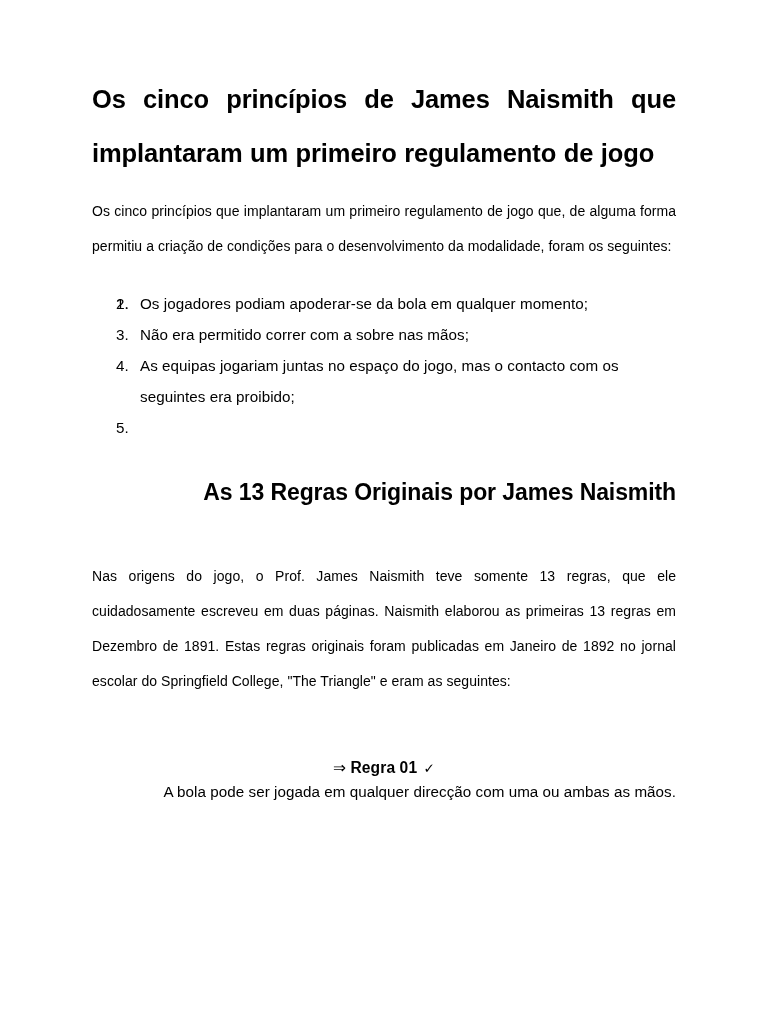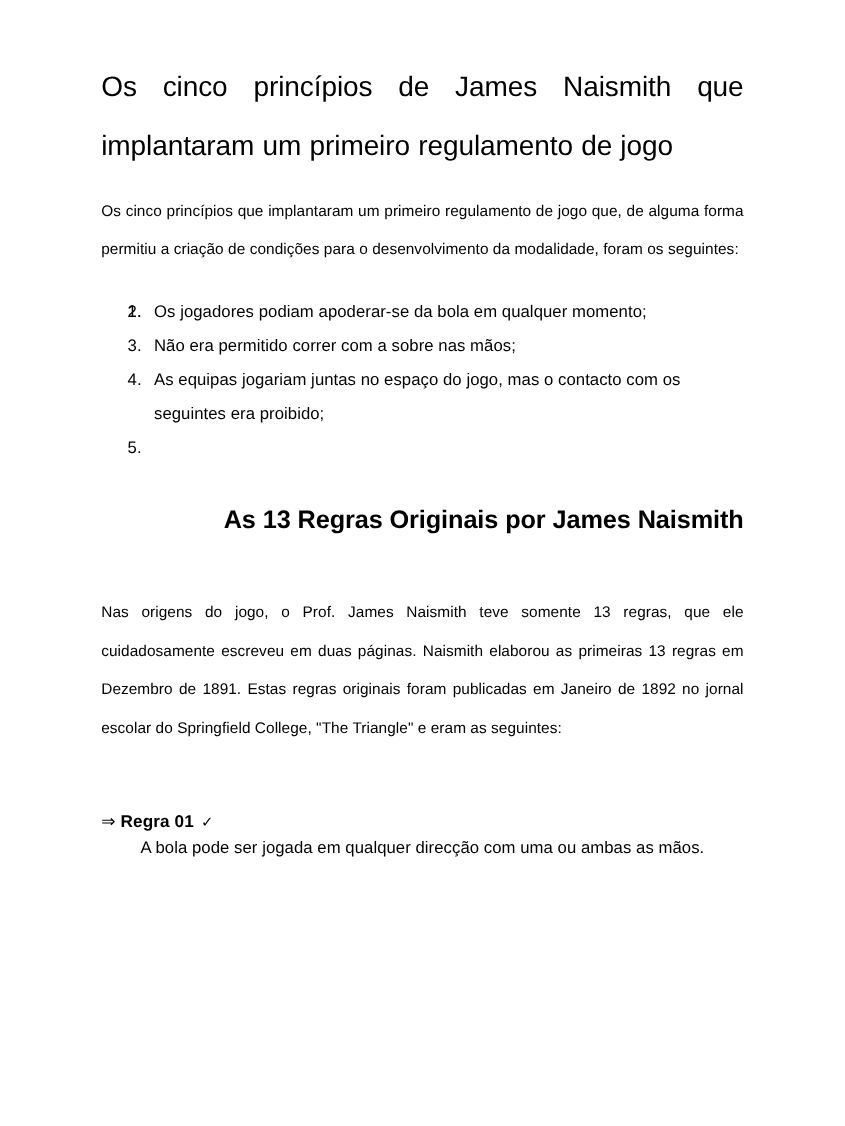--- a/index.html
+++ b/index.html
@@ -27,27 +27,27 @@
   .content {
     position: absolute;
     left: 92px;
     top: 0;
     width: 584px;
   }
 
   
   .doc-title {
     font-size: 25.5px;
-    font-weight: normal;
+    font-weight: bold;
     line-height: 54px;
     letter-spacing: -0.1px;
     text-align: justify;
     text-align-last: left;
     margin: 0;
-    padding-top: 52px;
+    padding-top: 72px;
     word-spacing: 0.5px;
   }
 
   .section-heading {
     font-size: 23px;
     font-weight: bold;
     line-height: 30px;
     letter-spacing: -0.1px;
     margin: 0;
     text-align: right;
@@ -86,35 +86,36 @@
   }
 
   
   .rule-label {
     font-size: 15.6px;
     font-weight: bold;
     line-height: 23px;
     margin: 0;
     letter-spacing: 0.1px;
     white-space: nowrap;
+    text-align: center;
   }
   .rule-label .arrow-glyph {
     font-weight: normal;
     font-size: 15.5px;
   }
   .rule-label .check-glyph {
     font-weight: normal;
     font-size: 13.5px;
     padding-left: 2px;
   }
   .rule-text {
     font-size: 15.2px;
     line-height: 24px;
     margin: 0;
-    text-align: center;
+    text-align: right;
     letter-spacing: 0.05px;
   }
 
   
   .gap-title-intro   { height: 14px; }
   .gap-intro-list    { height: 24px; }
   .gap-list-heading  { height: 65px; }
   .gap-heading-par   { height: 52px; }
   .gap-par-rule      { height: 57px; }
 </style>

